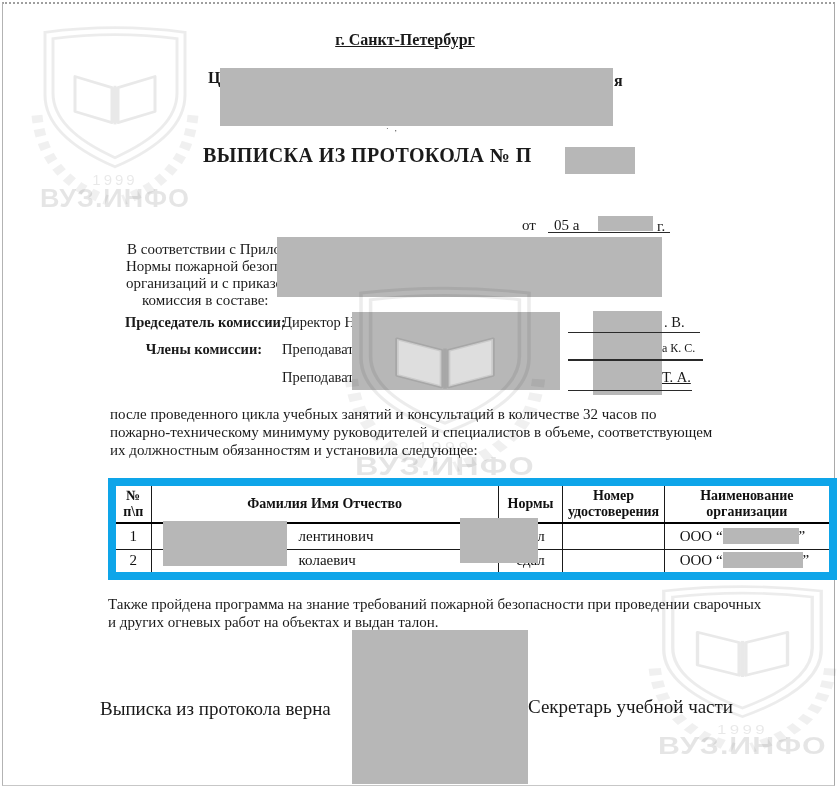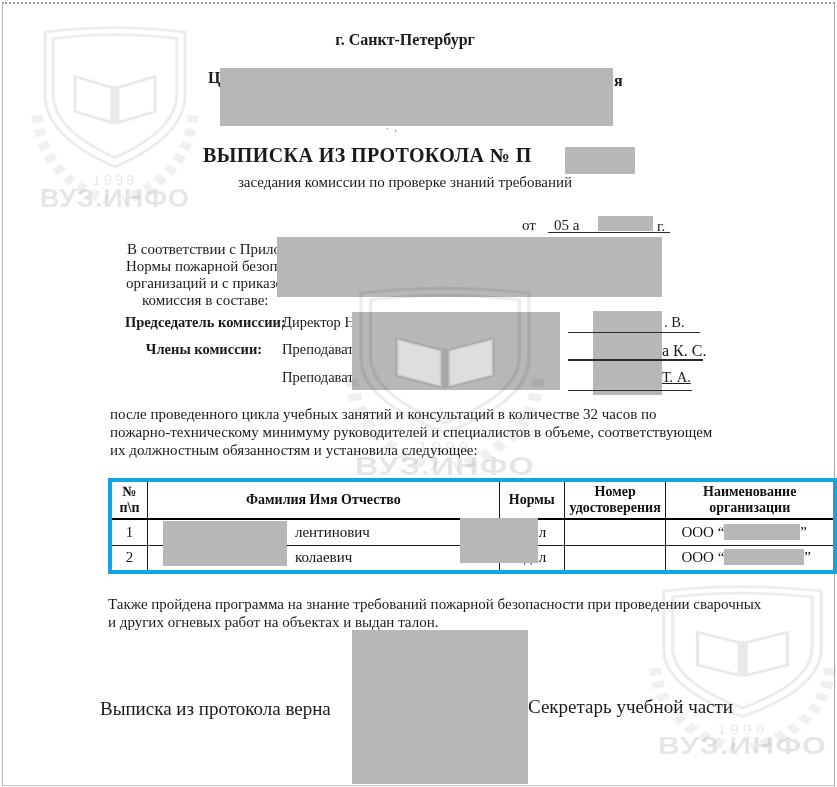--- a/index.html
+++ b/index.html
@@ -16,62 +16,61 @@
   .wm{position:absolute;z-index:50;pointer-events:none;}
   .wm-shield{fill:none;stroke:rgba(0,0,0,0.075);stroke-width:3;}
   .wm-book{fill:rgba(255,255,255,0.55);stroke:rgba(0,0,0,0.085);stroke-width:3;stroke-linejoin:round;}
   .wm-laurel{fill:none;stroke:rgba(0,0,0,0.06);stroke-width:11;stroke-dasharray:8 7;}
   .wm-year{fill:rgba(0,0,0,0.09);font-family:"Liberation Sans",sans-serif;font-size:15px;letter-spacing:3px;}
   .wm-brand{fill:rgba(0,0,0,0.10);font-family:"Liberation Sans",sans-serif;font-weight:bold;font-size:27px;letter-spacing:1px;}
   table.doc{position:absolute;left:108px;top:478px;border-collapse:collapse;z-index:5;
             font-size:15px;color:#111;}
   table.doc th,table.doc td{border:1.5px solid #1a1a1a;padding:0 2px;}
   table.doc th{font-size:14px;font-weight:bold;text-align:center;padding:2px 2px;}
-  table.doc{border:4px solid #0ea5e9;}
+  table.doc{border:8px solid #0ea5e9;}
   table.doc thead th{border-bottom:2px solid #000;}
   .cell-num{text-align:center;width:34px;}
   .cell-name{width:237px;text-align:left;}
   .cell-grade{width:64px;text-align:center;}
   .cell-cert{width:98px;}
   .cell-org{width:167px;text-align:left;}
   .spacer{display:inline-block;background:#b7b7b7;vertical-align:-3px;}
   .peek{position:absolute;z-index:11;font-size:8px;letter-spacing:2px;color:#2a2a2a;}
 </style>
 </head>
 <body>
 
 <div class="canvas">
   <div class="page"></div>
 
-  <div class="t b ctr" style="left:90px;top:31px;width:630px;font-size:16px;">г. Санкт-Петербург</div>
+  <div class="t b ctr" style="left:90px;top:31px;width:630px;font-size:16px;text-decoration:underline;">г. Санкт-Петербург</div>
   <span class="t b" style="left:208px;top:69px;font-size:16px;">Ц</span>
   <span class="t b" style="left:614px;top:72px;font-size:16px;">я</span>
   <span class="peek" style="left:386px;top:124px;">· ,</span>
 
   <div class="t b" style="left:203px;top:144px;font-size:20px;letter-spacing:0.4px;">ВЫПИСКА ИЗ ПРОТОКОЛА  № П</div>
-  <div class="t ctr" style="left:90px;top:174px;width:630px;">заседания комиссии по проверке знаний требований</div>
 
   <span class="t" style="left:522px;top:217px;">от</span>
   <span class="t" style="left:554px;top:217px;">05 а</span>
   <span class="t" style="left:657px;top:218px;">г.</span>
   <div class="uline" style="left:548px;top:232px;width:122px;height:1px;"></div>
 
   <div class="t" style="left:127px;top:241px;">В соответствии с Приложен</div>
   <div class="t" style="left:126px;top:258px;">Нормы пожарной безопасно</div>
   <div class="t" style="left:126px;top:275px;">организаций и с приказом №</div>
   <div class="t" style="left:142px;top:292px;">комиссия в составе:</div>
 
   <div class="t b" style="left:125px;top:315px;width:153px;text-align:right;font-size:14.5px;">Председатель комиссии:</div>
   <div class="t" style="left:282px;top:315px;font-size:14.5px;">Директор НО</div>
   <div class="t" style="left:664px;top:315px;font-size:14.5px;">. В.</div>
   <div class="uline" style="left:568px;top:332px;width:132px;height:1.4px;"></div>
 
   <div class="t b" style="left:130px;top:342px;width:148px;text-align:center;font-size:14.5px;">Члены комиссии:</div>
   <div class="t" style="left:282px;top:342px;font-size:14.5px;">Преподаватель</div>
-  <div class="t" style="left:662px;top:342px;font-size:16px;">а К. С.</div>
+  <div class="t" style="left:662px;top:342px;font-size:12px;">а К. С.</div>
   <div class="uline" style="left:568px;top:359px;width:135px;height:1.8px;"></div>
 
   <div class="t" style="left:282px;top:370px;font-size:14.5px;">Преподаватель</div>
   <div class="t" style="left:662px;top:370px;font-size:14.5px;text-decoration:underline;">Т. А.</div>
   <div class="uline" style="left:568px;top:390px;width:124px;height:1.4px;"></div>
 
   <div class="t" style="left:110px;top:406px;">после проведенного цикла учебных занятий и консультаций в количестве 32 часов по</div>
   <div class="t" style="left:110px;top:424px;">пожарно-техническому минимуму руководителей и специалистов в объеме, соответствующем</div>
   <div class="t" style="left:110px;top:442px;">их должностным обязанностям и установила следующее:</div>
 

